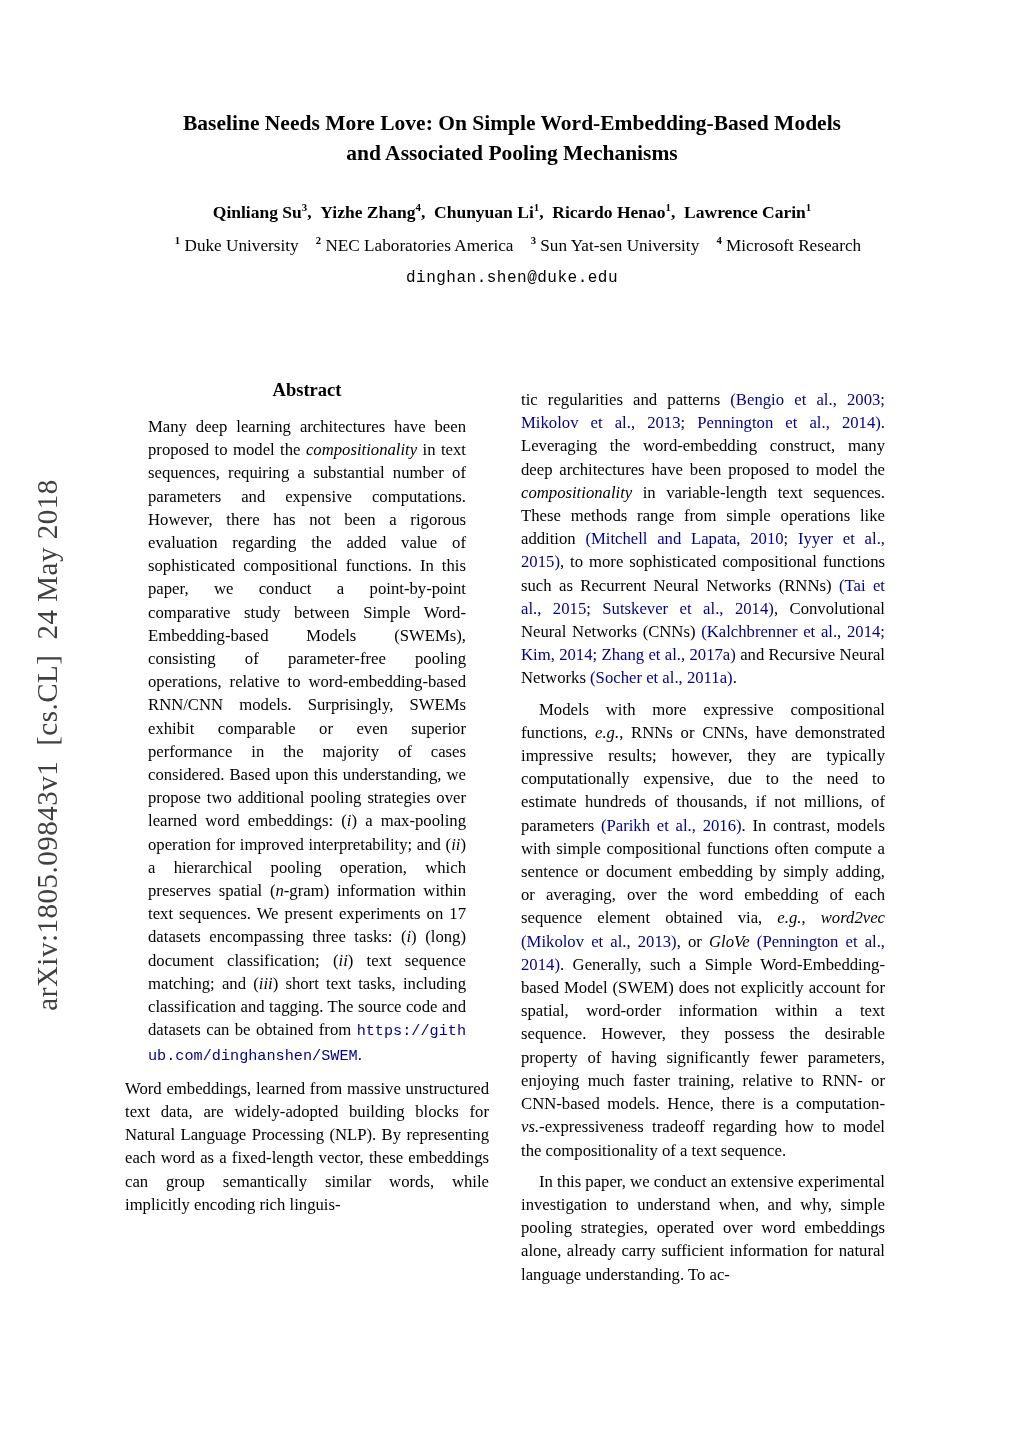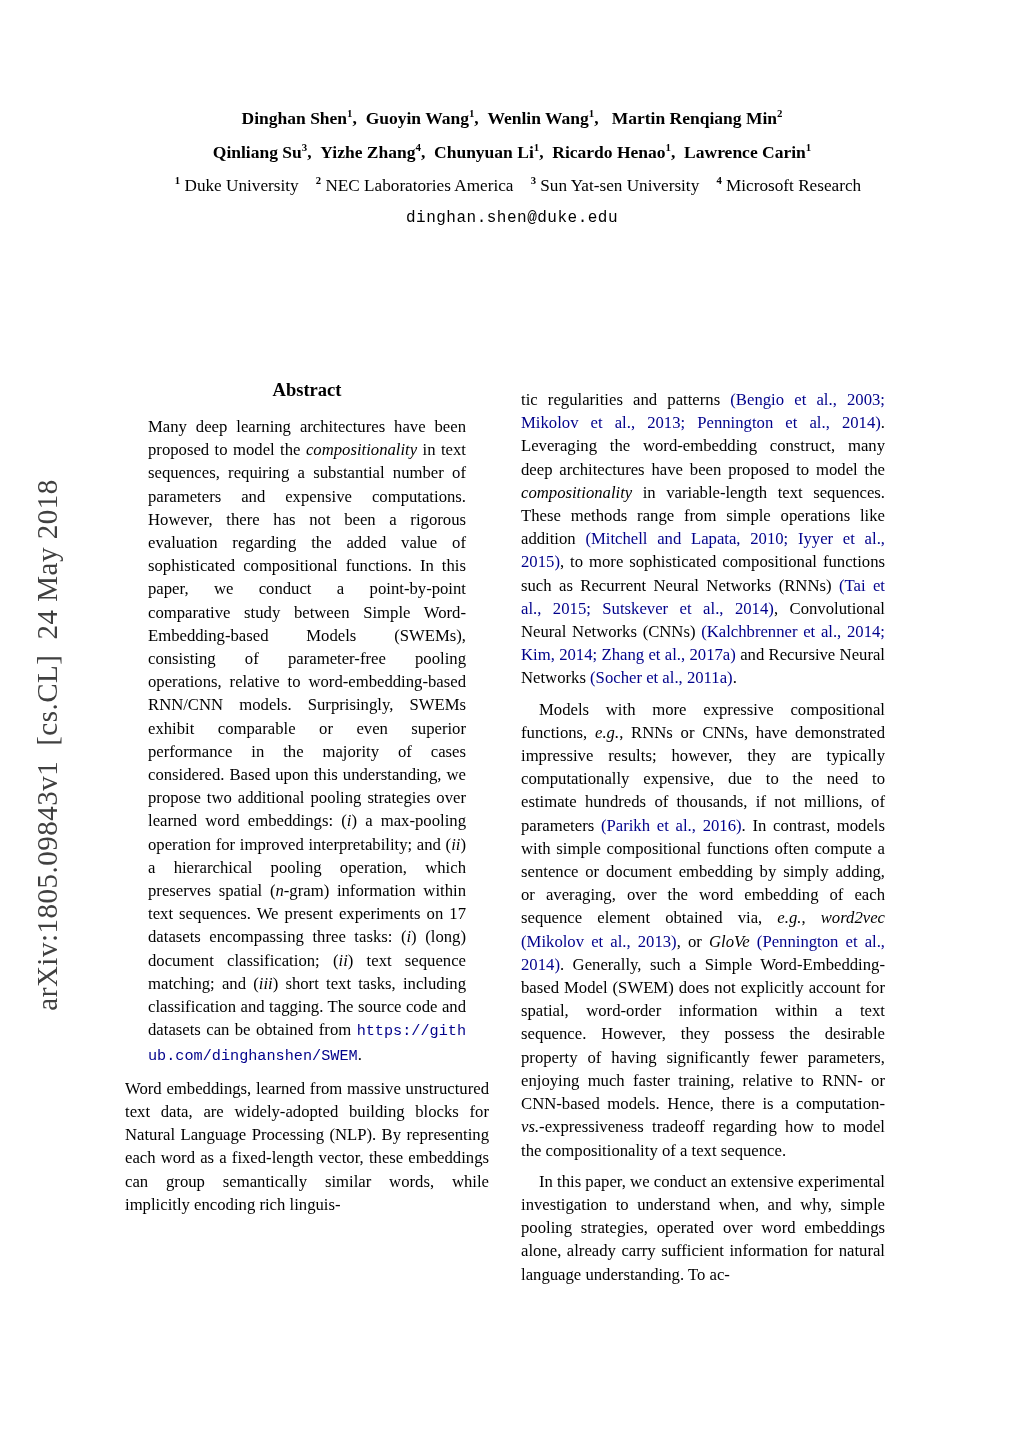--- a/index.html
+++ b/index.html
@@ -66,21 +66,24 @@
   .supb { vertical-align: super; font-size: 0.62em; line-height: 0; font-weight: bold; }
 </style>
 </head>
 <body>
 
 <div class="page">
 
   <div class="arxiv-watermark">arXiv:1805.09843v1 [cs.CL] 24 May 2018</div>
 
   <header class="paper-header">
-    <div class="authors"><span>Dinghan Shen</span><span class="sup">1</span><span>, Guoyin Wang</span><span class="sup">1</span><span>, Wenlin Wang</span><span class="sup">1</span><span>,  Martin Renqiang Min</span><span class="sup">2</span></div>
+    <h1 class="title">
+      <span class="title-line">Baseline Needs More Love: On Simple Word-Embedding-Based Models</span>
+      <span class="title-line">and Associated Pooling Mechanisms</span>
+    </h1>
     <div class="authors"><span>Qinliang Su</span><span class="sup">3</span><span>, Yizhe Zhang</span><span class="sup">4</span><span>, Chunyuan Li</span><span class="sup">1</span><span>, Ricardo Henao</span><span class="sup">1</span><span>, Lawrence Carin</span><span class="sup">1</span></div>
     <div class="affiliations"><span class="supb">1</span><span> Duke University </span><span class="supb">2</span><span> NEC Laboratories America </span><span class="supb">3</span><span> Sun Yat-sen University </span><span class="supb">4</span><span> Microsoft Research</span></div>
     <div class="email">dinghan.shen@duke.edu</div>
   </header>
 
   <div class="columns">
 
     <div class="col">
       <h2 class="abstract-heading">Abstract</h2>
       <p class="abstract-body"><span>Many deep learning architectures have been proposed to model the </span><span class="i">compositionality</span><span> in text sequences, requiring a substantial number of parameters and expensive computations. However, there has not been a rigorous evaluation regarding the added value of sophisticated compositional functions. In this paper, we conduct a point-by-point comparative study between Simple Word-Embedding-based Models (SWEMs), consisting of parameter-free pooling operations, relative to word-embedding-based RNN/CNN models. Surprisingly, SWEMs exhibit comparable or even superior performance in the majority of cases considered. Based upon this understanding, we propose two additional pooling strategies over learned word embeddings: (</span><span class="i">i</span><span>) a max-pooling operation for improved interpretability; and (</span><span class="i">ii</span><span>) a hierarchical pooling operation, which preserves spatial (</span><span class="i">n</span><span>-gram) information within text sequences. We present experiments on 17 datasets encompassing three tasks: (</span><span class="i">i</span><span>) (long) document classification; (</span><span class="i">ii</span><span>) text sequence matching; and (</span><span class="i">iii</span><span>) short text tasks, including classification and tagging. The source code and datasets can be obtained from </span><span class="link">https://github.com/dinghanshen/SWEM</span><span>.</span></p>

